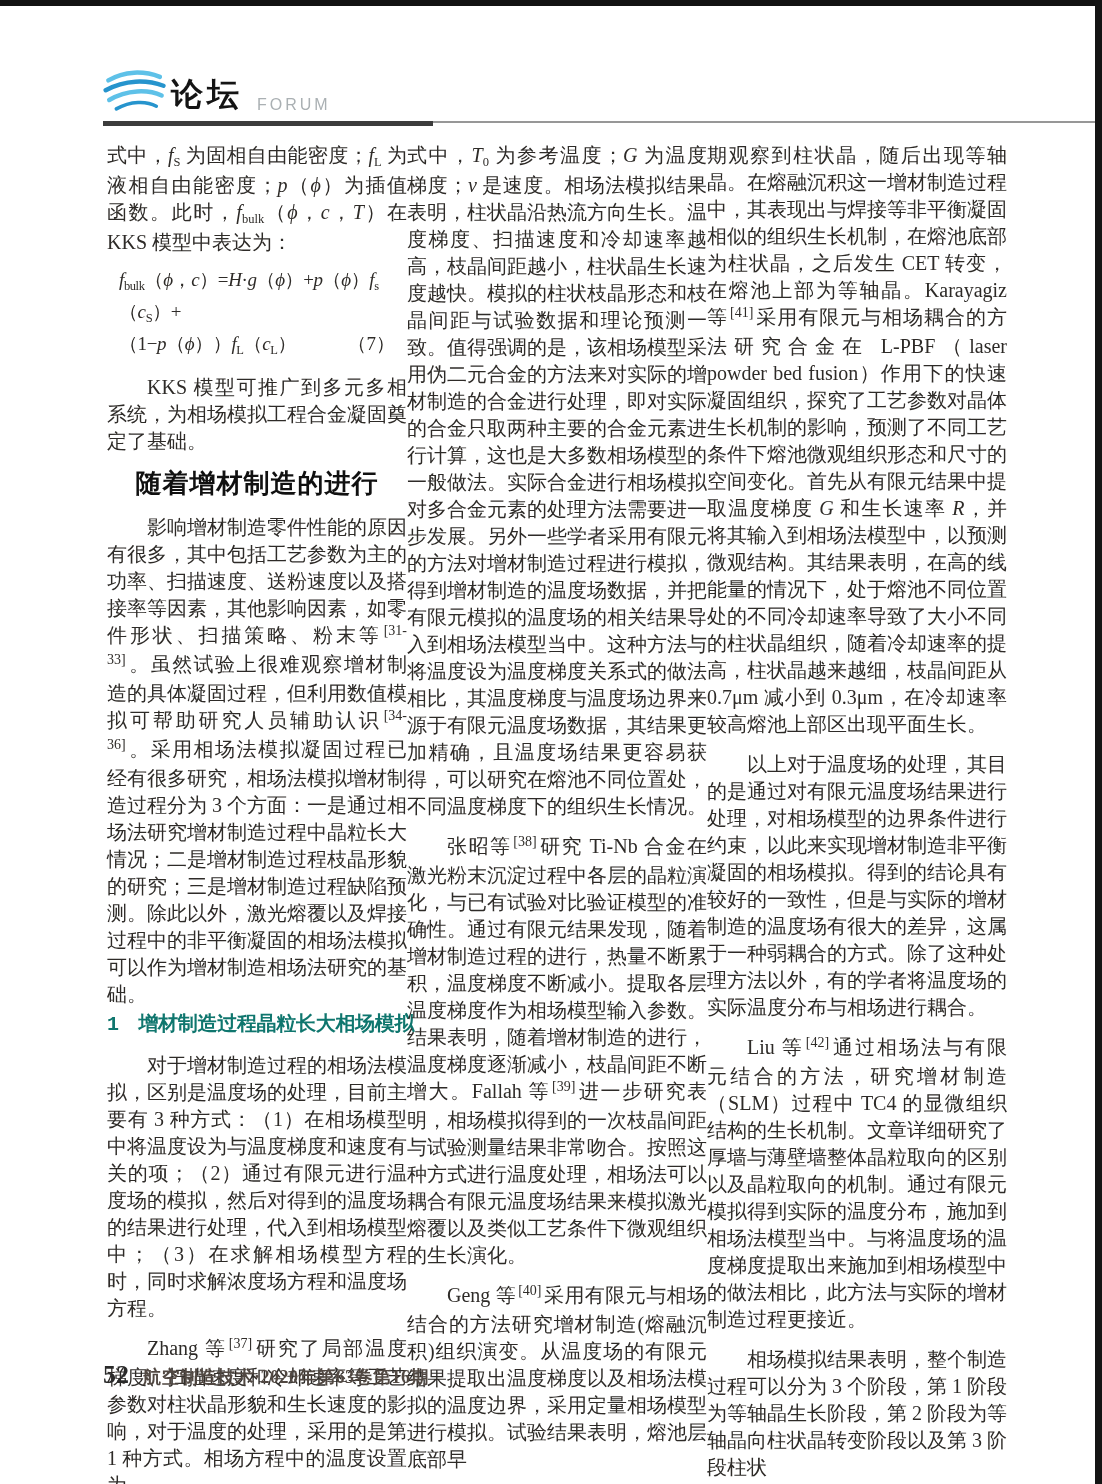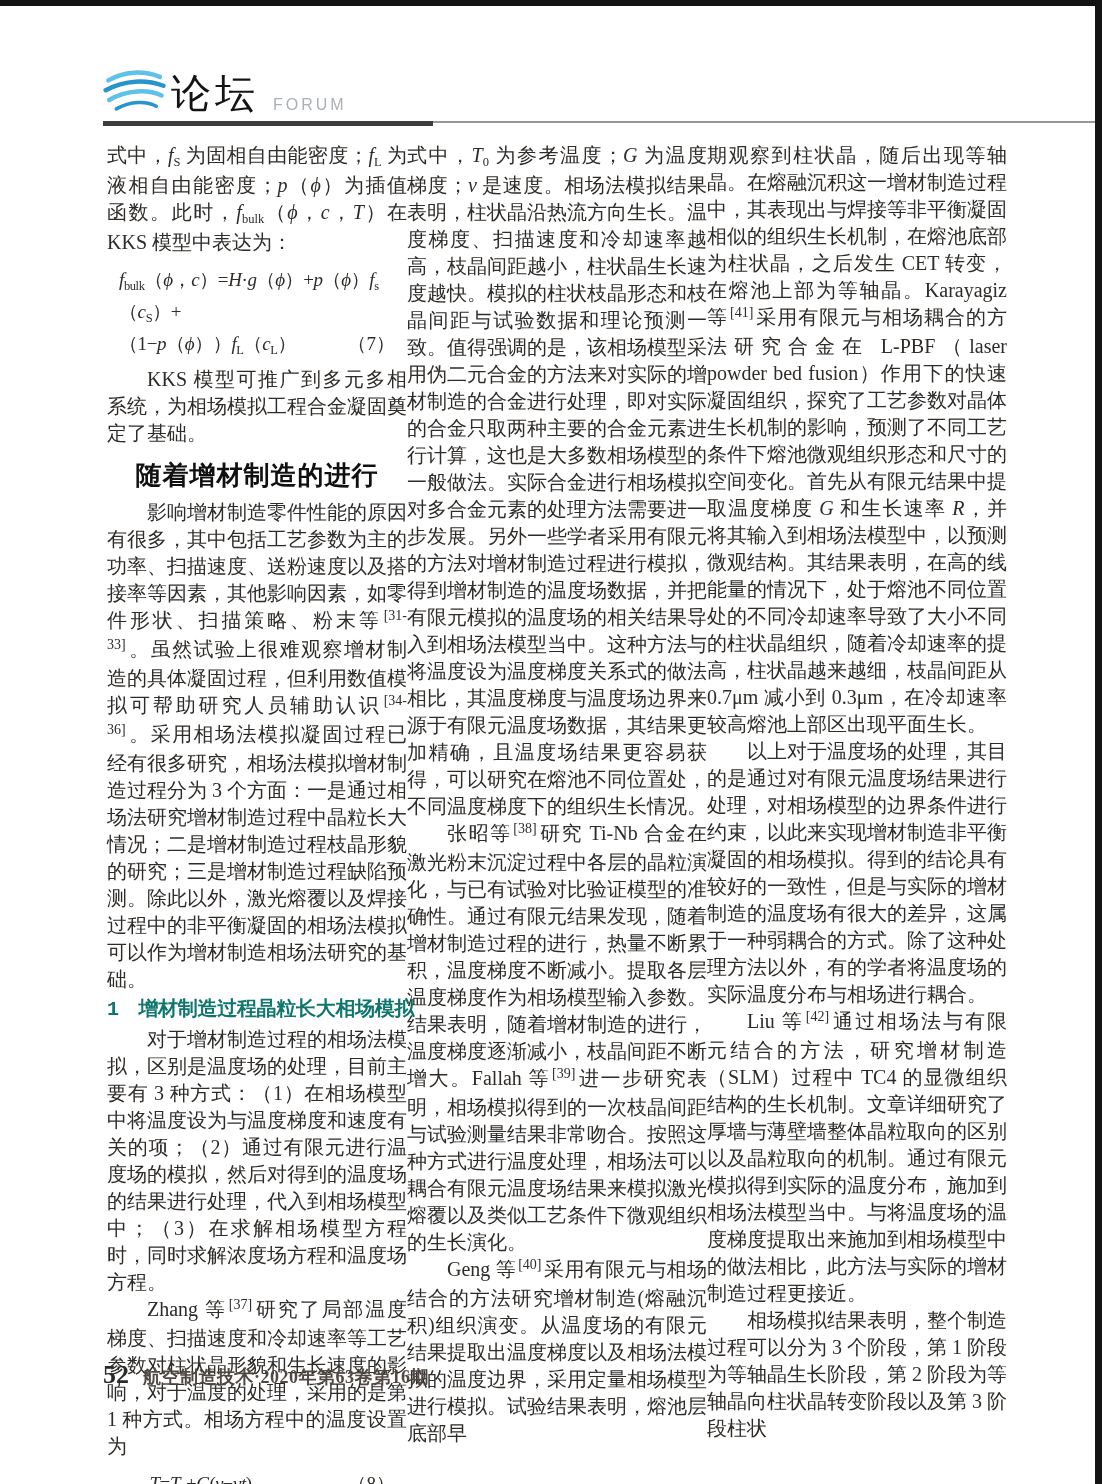--- a/index.html
+++ b/index.html
@@ -11,33 +11,33 @@
   }
   .edge-top { position:absolute; top:0; left:0; width:100%; height:6px; background:#121212; }
   .edge-right { position:absolute; top:0; right:0; width:7px; height:100%; background:#141414; }
 
   
   .header { position:absolute; left:103px; top:68px; width:992px; }
   .logo-row { display:flex; align-items:flex-end; height:48px; }
   .logo-waves { width:64px; height:48px; flex:0 0 auto; }
   .wave-a { stroke:var(--logo-blue-light,#5ec1e8); fill:none; stroke-linecap:round; }
   .wave-b { stroke:var(--logo-blue-dark,#2694cd); fill:none; stroke-linecap:round; }
-  .logo-title { font-size:40px; font-weight:normal; color:#141414; line-height:44px; margin-left:4px; letter-spacing:4px; }
+  .logo-title { font-size:32px; font-weight:bold; color:#141414; line-height:44px; margin-left:4px; letter-spacing:4px; }
   .logo-sub { font-family:"Liberation Sans", sans-serif; font-size:16px; color:#aab0b3; letter-spacing:3px; margin-left:14px; padding-bottom:2px; }
   .rule { position:relative; margin-top:5px; height:6px; }
   .rule-dark { position:absolute; left:0; top:0; width:330px; height:5px; background:#3c3c3c; }
   .rule-light { position:absolute; left:330px; right:0; top:0; height:2px; background:#979797; }
 
   
   .columns { position:absolute; left:107px; top:142px; width:916px; display:flex; }
   .col { width:300px; flex:0 0 auto; }
 
   .blk { text-align:justify; }
   .para { font-size:20px; line-height:27px; }
-  .para.indent { text-indent:2em; }
+  .para.indent { text-indent:2em;margin-top:13px; }
   .h1 { font-family:"Liberation Sans", sans-serif; font-weight:bold; font-size:26px;
         line-height:36px; color:#101010; text-align:center; margin:10px 0 6px; letter-spacing:1px; }
   .h2 { font-family:Liberation Mono, monospace; font-weight:bold; font-size:20px;
         line-height:29px; color:#0f766e; margin:2px 0; white-space:nowrap; letter-spacing:-0.3px; text-align:left; }
   .formula { font-size:19px; line-height:29px; margin:9px 12px 5px; text-align:left; letter-spacing:-0.4px; }
   .formula.indent { text-indent:1.6em; }
   .eqnum { float:right; letter-spacing:0; }
   .f-i { font-style:italic; }
   .f-sub { font-size:12.5px; position:relative; top:4px; }
   .f-sup { font-size:14px; position:relative; top:-7px; margin:0 2px; }

